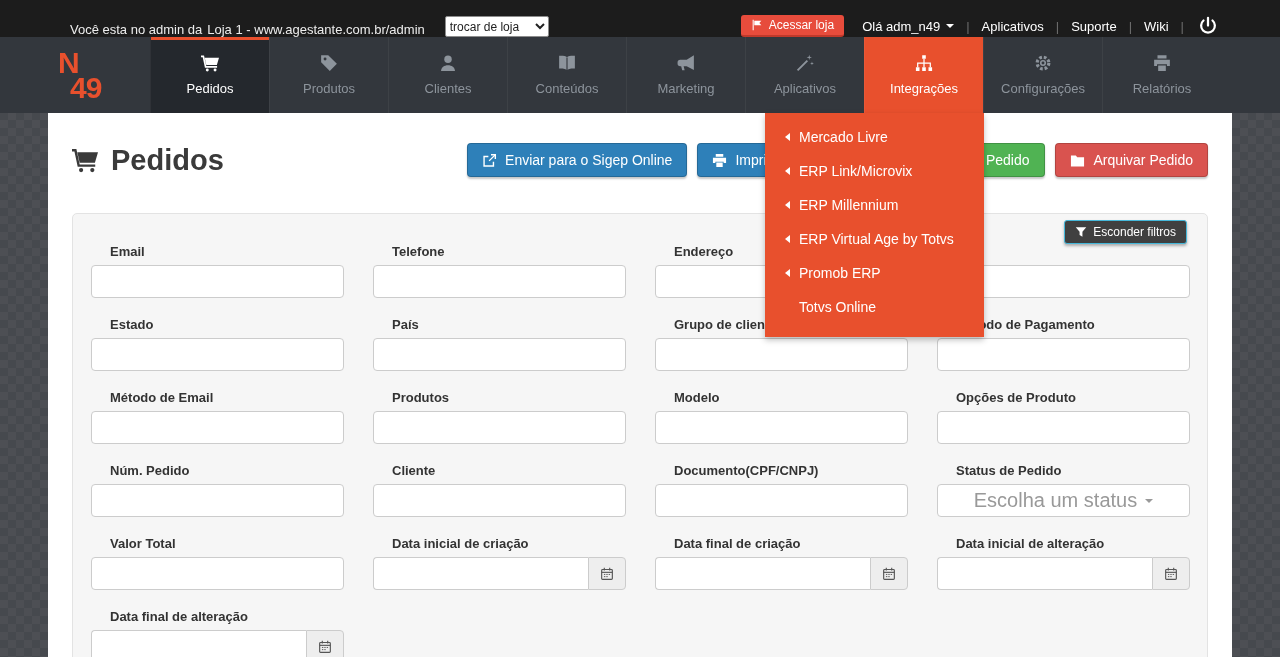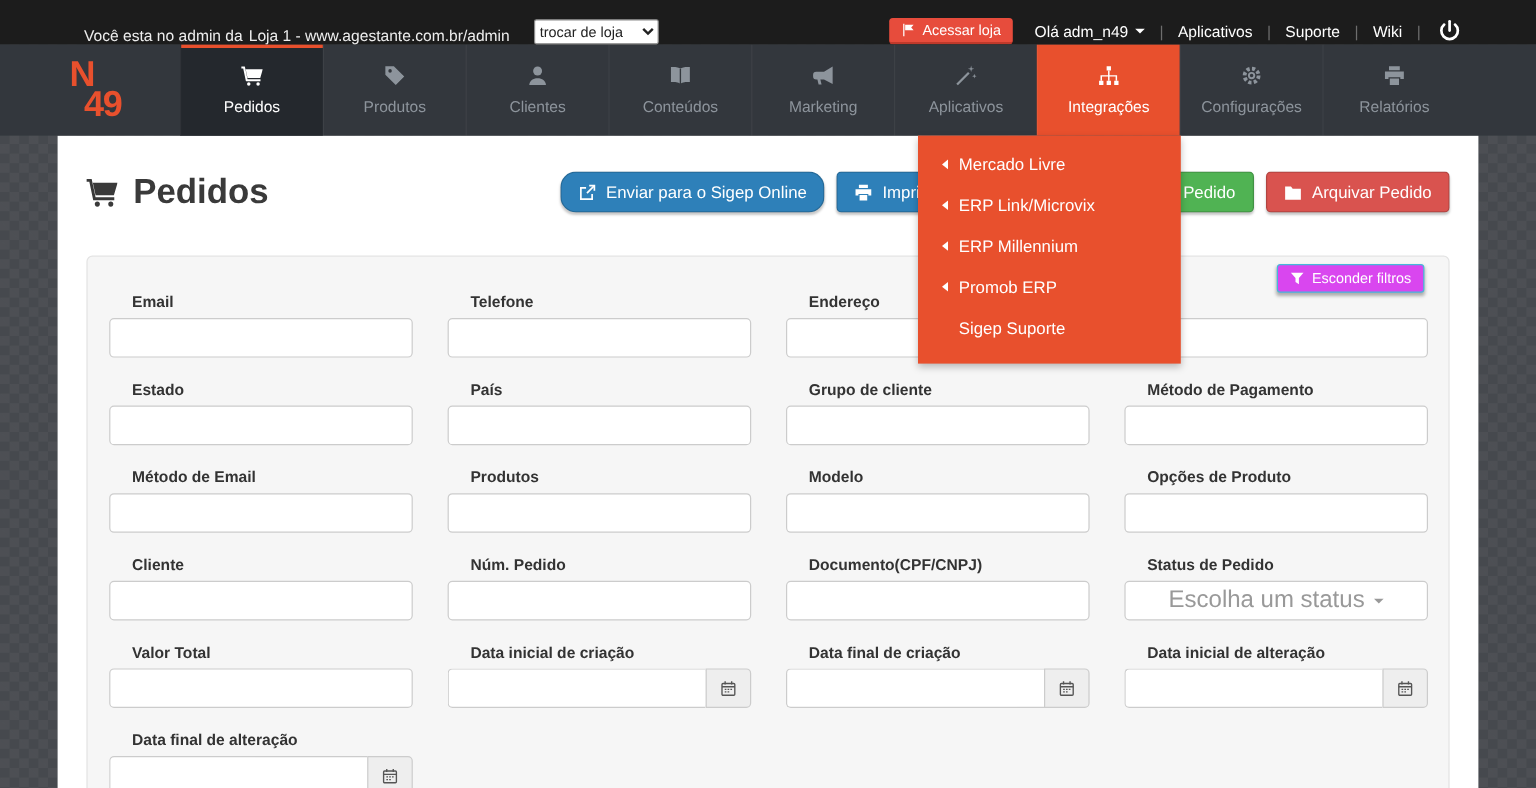--- a/index.html
+++ b/index.html
@@ -93,34 +93,34 @@
   .btn {
     height: 34px; border: 1px solid rgba(0,0,0,.18); border-radius: 4px;
     color: #fff; font-size: 14px; display: flex; align-items: center; gap: 8px;
     padding: 0 14px; cursor: pointer; font-family: inherit;
     box-shadow: 0 2px 2px rgba(0,0,0,.22); white-space: nowrap;
   }
   .btn .icon { width: 15px; height: 15px; }
   .btn-blue  { background: #2e80b9; }
   .btn-green { background: #50b353; }
   .btn-red   { background: #d9534f; }
-  .w-sigep { min-width: 203px; justify-content: center; border-radius: 13px; }
+  .w-sigep { min-width: 203px; justify-content: center; }
   .w-print { min-width: 204px; justify-content: flex-start; }
   .w-novo  { min-width: 134px; justify-content: flex-start; }
   .w-arch  { min-width: 140px; justify-content: center; }
 
   
   .filters {
     position: relative; margin: 36px 24px 0;
     background: #f6f6f6; border: 1px solid #e3e3e3; border-radius: 5px;
     padding: 30px 18px 24px; min-height: 470px;
   }
   .btn-hide-filters {
     position: absolute; top: 6px; right: 20px;
-    background: #d946ef; border: 1px solid #46b8da; border-radius: 3px;
+    background: #404040; border: 1px solid #46b8da; border-radius: 3px;
     color: #fff; font-size: 12px; height: 24px; padding: 0 10px;
     display: flex; align-items: center; gap: 6px; cursor: pointer; font-family: inherit;
     box-shadow: 0 2px 3px rgba(0,0,0,.3);
   }
   .filter-grid { display: grid; grid-template-columns: repeat(4, 253px); column-gap: 29px; row-gap: 19px; }
   .field label { display: block; min-height: 15px; font-size: 13px; font-weight: bold; color: #333; margin-bottom: 6px; white-space: nowrap; margin-left: 19px; }
   .control input {
     width: 100%; height: 33px; border: 1px solid #ccc; border-radius: 4px;
     padding: 0 10px; font-size: 14px; font-family: inherit; background: #fff; outline: none;
   }
@@ -370,25 +370,25 @@
   </div>
         <div class="field">
     <label>Modelo</label>
     <div class="control"><input type="text" style=""></div>
   </div>
         <div class="field">
     <label>Opções de Produto</label>
     <div class="control"><input type="text" style=""></div>
   </div>
         <div class="field">
+    <label>Núm. Pedido</label>
+    <div class="control"><input type="text" style=""></div>
+  </div>
+        <div class="field">
     <label>Cliente</label>
-    <div class="control"><input type="text" style=""></div>
-  </div>
-        <div class="field">
-    <label>Núm. Pedido</label>
     <div class="control"><input type="text" style=""></div>
   </div>
         <div class="field">
     <label>Documento(CPF/CNPJ)</label>
     <div class="control"><input type="text" style=""></div>
   </div>
         <div class="field">
     <label>Status de Pedido</label>
     <div class="control">
             <div class="status-select">
@@ -486,20 +486,24 @@
       <div class="dropdown-item">
     <span class="caret-left"></span>
     <span class="dd-label">ERP Link/Microvix</span>
   </div>
       <div class="dropdown-item">
     <span class="caret-left"></span>
     <span class="dd-label">ERP Millennium</span>
   </div>
       <div class="dropdown-item">
     <span class="caret-left"></span>
+    <span class="dd-label">ERP Virtual Age by Totvs</span>
+  </div>
+      <div class="dropdown-item">
+    <span class="caret-left"></span>
     <span class="dd-label">Promob ERP</span>
   </div>
       <div class="dropdown-item">
     <span class="caret-left hidden"></span>
-    <span class="dd-label">Sigep Suporte</span>
+    <span class="dd-label">Totvs Online</span>
   </div>
     </div>
 </div>
 
 </body></html>

